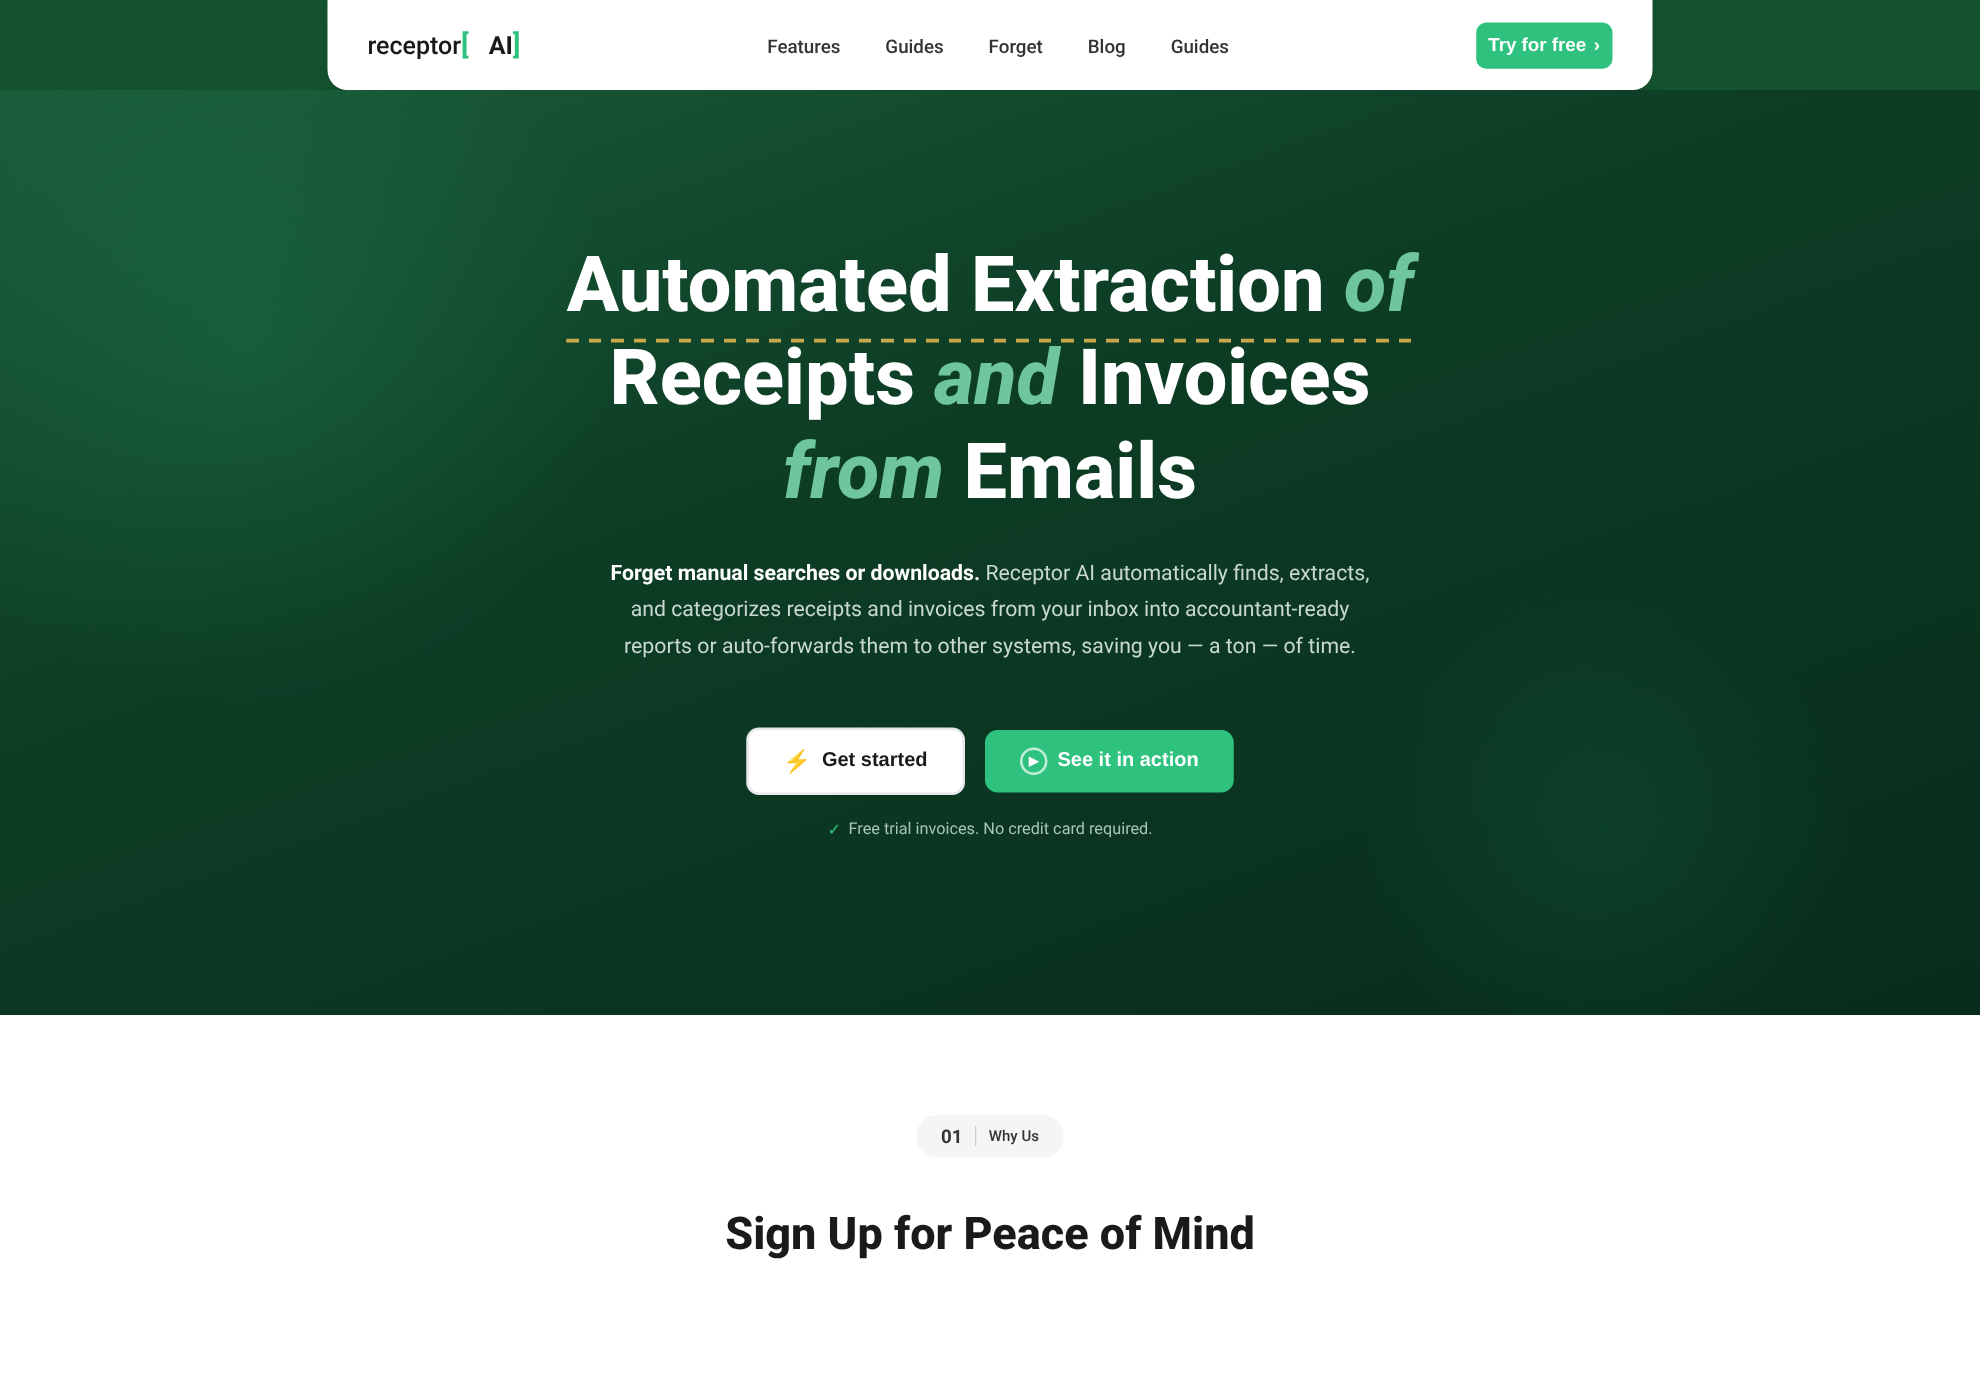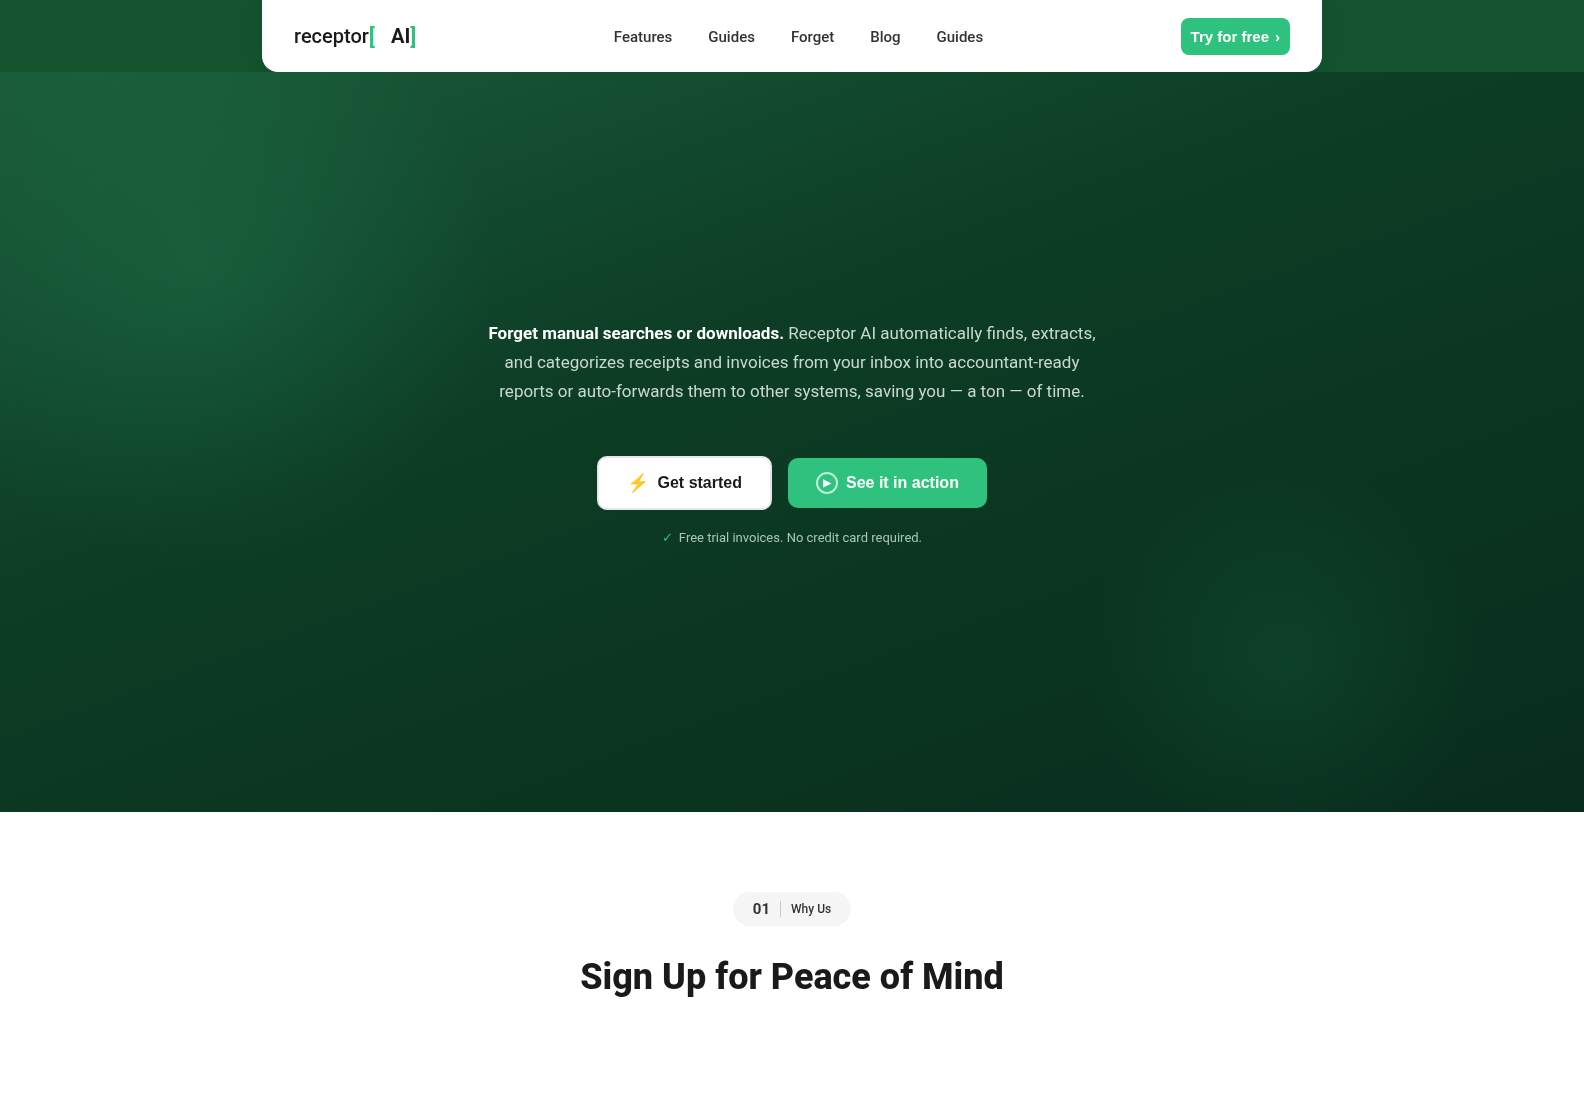--- a/index.html
+++ b/index.html
@@ -257,21 +257,21 @@
       align-items: center;
     }
 
     .section-badge {
       display: inline-flex;
       align-items: center;
       gap: 10px;
       background: #f5f5f5;
       border-radius: 20px;
       padding: 8px 20px;
-      margin-bottom: 30px;
+      margin-bottom: 40px;
     }
 
     .badge-number {
       font-size: 15px;
       font-weight: 700;
       color: #333;
     }
 
     .badge-divider {
       width: 1px;
@@ -313,20 +313,34 @@
     </ul>
 
     <button class="try-free-btn">
       <span>Try for free</span>
       <span>›</span>
     </button>
   </nav>
 </div>
 
 <section class="hero">
+  <h1 class="hero-title">
+    <span class="hero-title-line1">
+      <span>Automated Extraction</span>
+      <span> <span class="highlight-of">of</span></span>
+      <div class="dashed-line"></div>
+    </span>
+    <br>
+    <span>Receipts</span>
+    <span class="highlight-and"> <span>and</span> </span>
+    <span>Invoices</span>
+    <br>
+    <span class="highlight-from"><span>from</span></span>
+    <span> <span>Emails</span></span>
+  </h1>
 
   <p class="hero-subtitle">
     <strong>Forget manual searches or downloads.</strong>
     <span> Receptor AI automatically finds, extracts, and categorizes receipts and invoices from your inbox into accountant-ready reports or auto-forwards them to other systems, saving you — a ton — of time.</span>
   </p>
 
   <div class="hero-buttons">
     <button class="btn-get-started">
       <span class="btn-lightning">⚡</span>
       <span>Get started</span>

